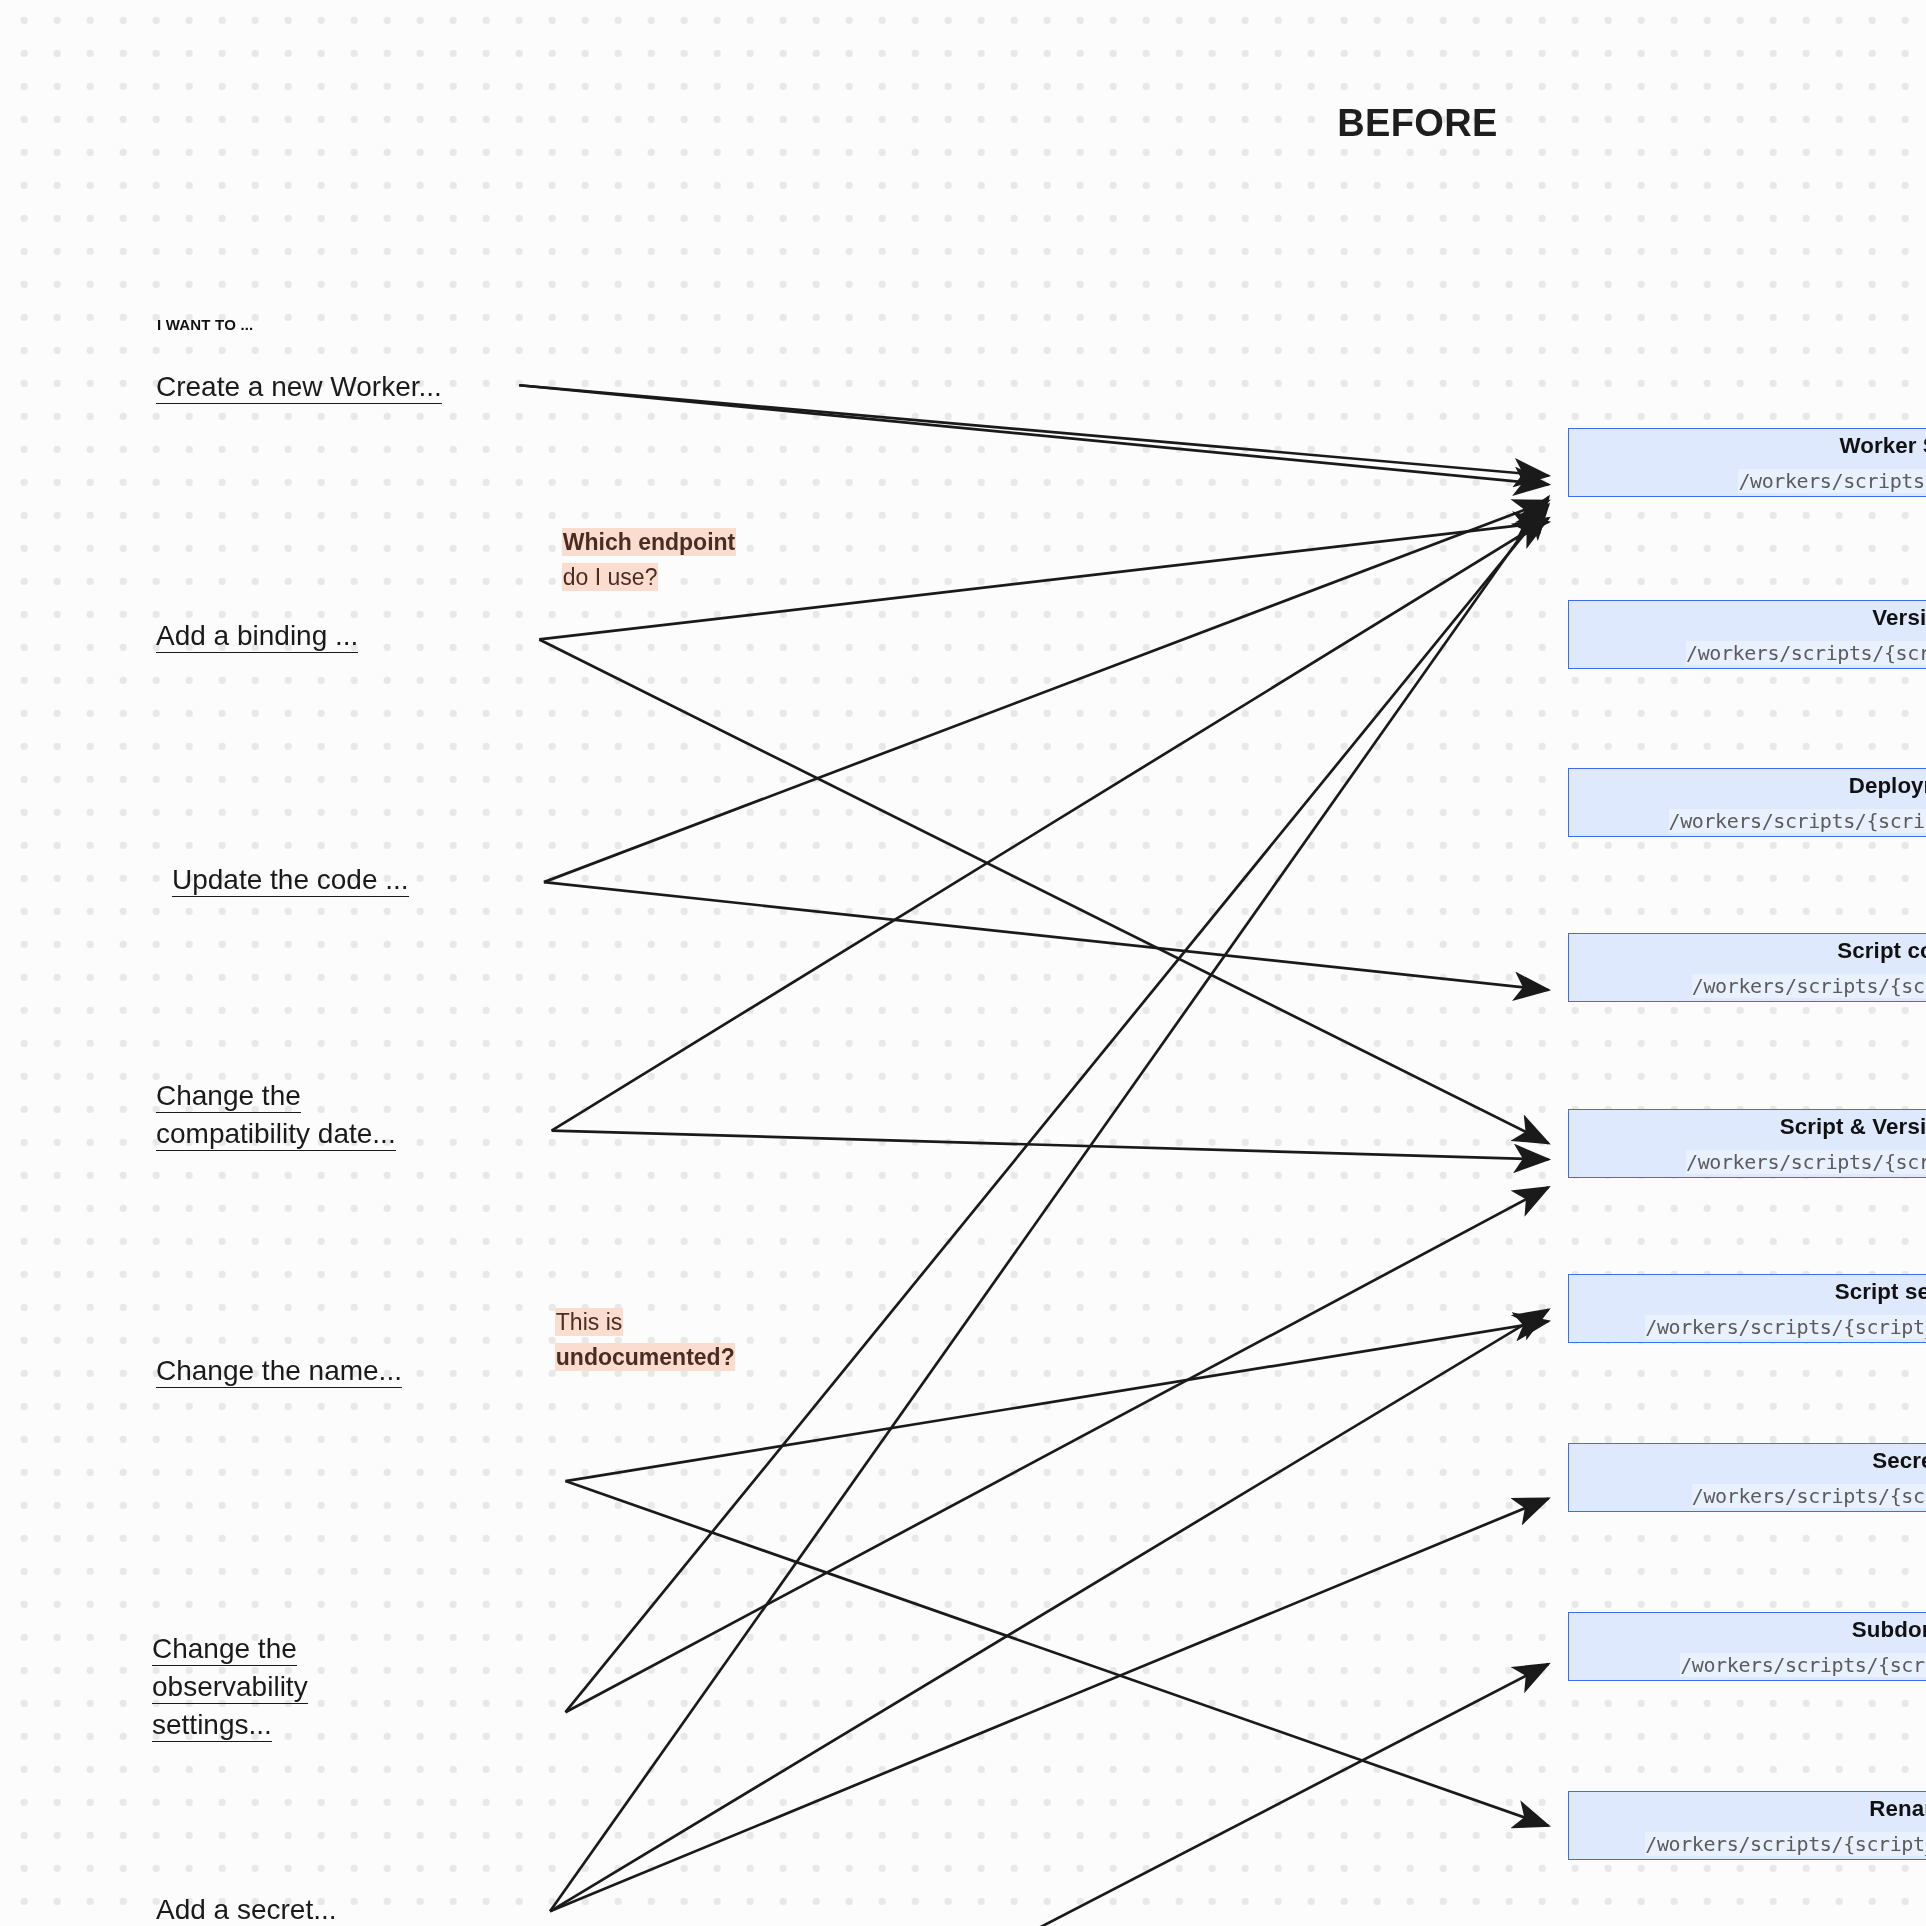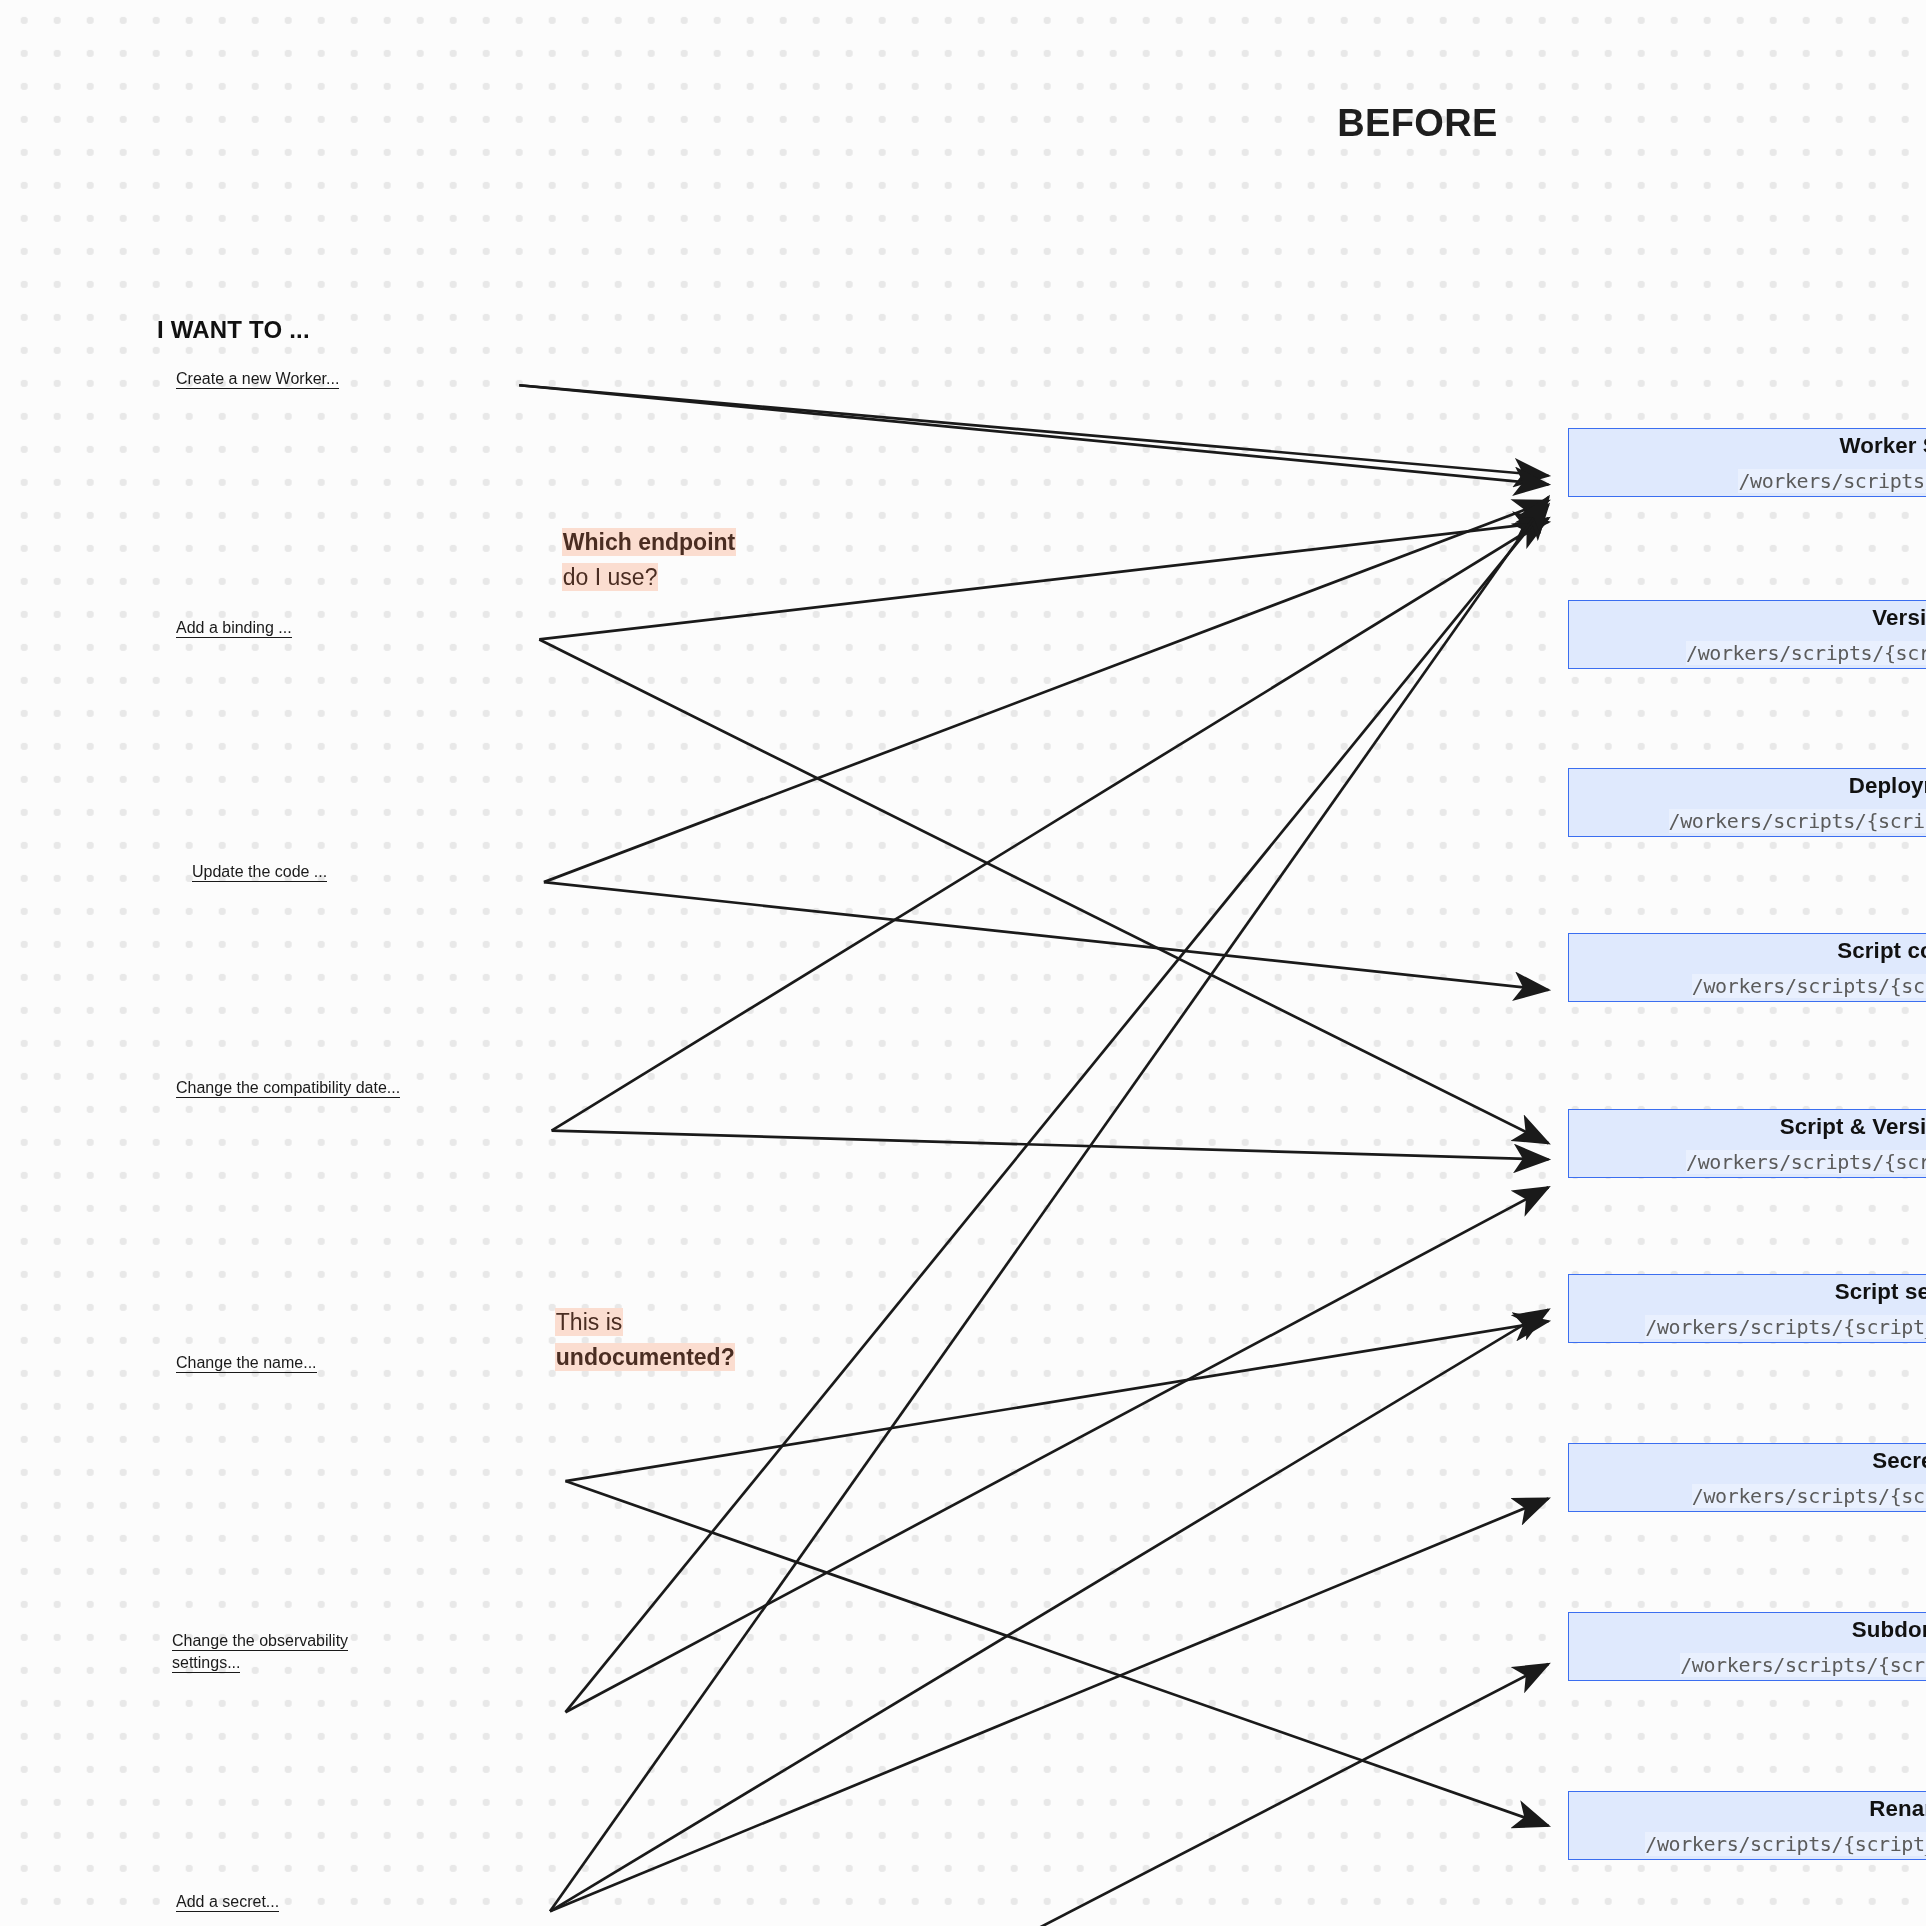--- a/index.html
+++ b/index.html
@@ -39,33 +39,32 @@
     left: 0;
     top: 0;
     width: 2835px;
     height: 2379px;
     pointer-events: none;
   }
 
   
   .want-heading {
     position: absolute;
-    font-size: 24px;
+    font-size: 15px;
     font-weight: 700;
     color: #111111;
     letter-spacing: 0.2px;
     white-space: nowrap;
   }
   .task-label {
     position: absolute;
-    font-size: 16px;
+    font-size: 28px;
     font-weight: 400;
     color: #1a1a1a;
     line-height: 1.36;
-    margin-left: 20px;
   }
   .task-label span.u {
     border-bottom: 1.5px solid #1a1a1a;
     display: inline;
     padding-bottom: 0.8px;
   }
 
   
   .endpoint-box {
     position: absolute;

